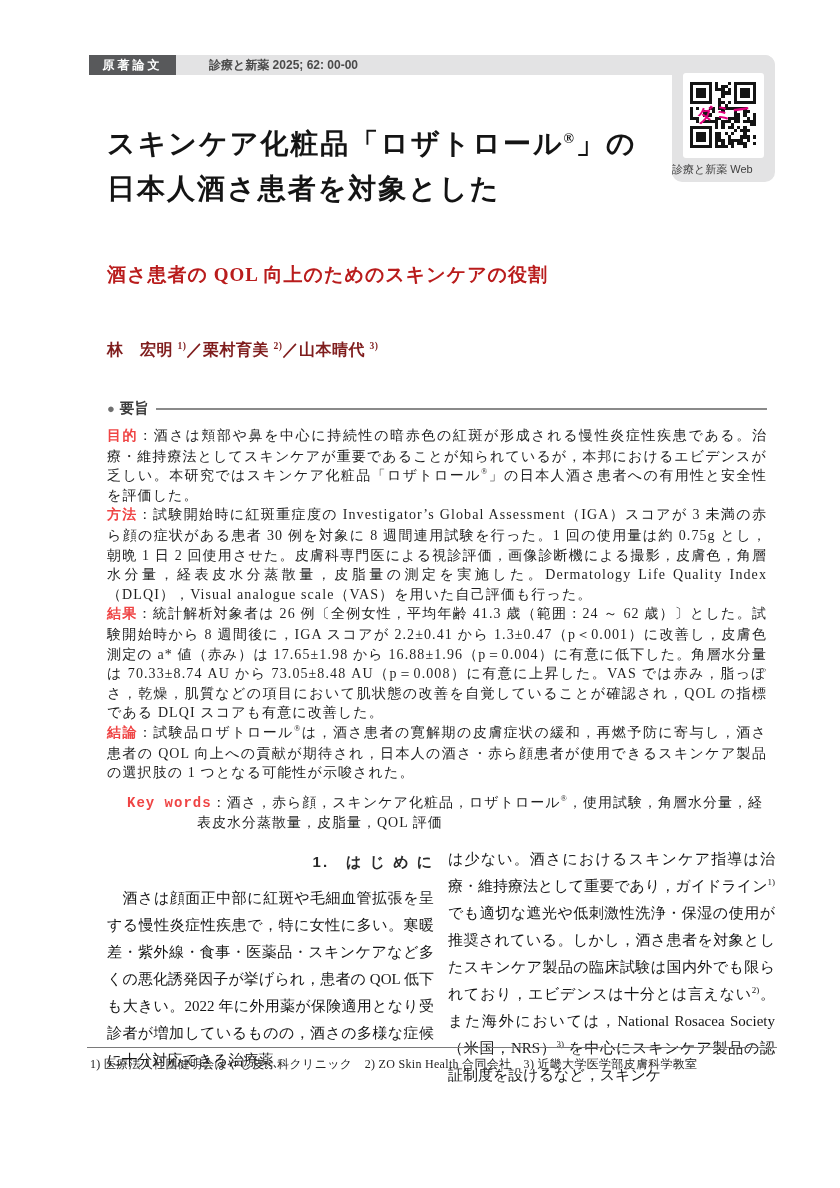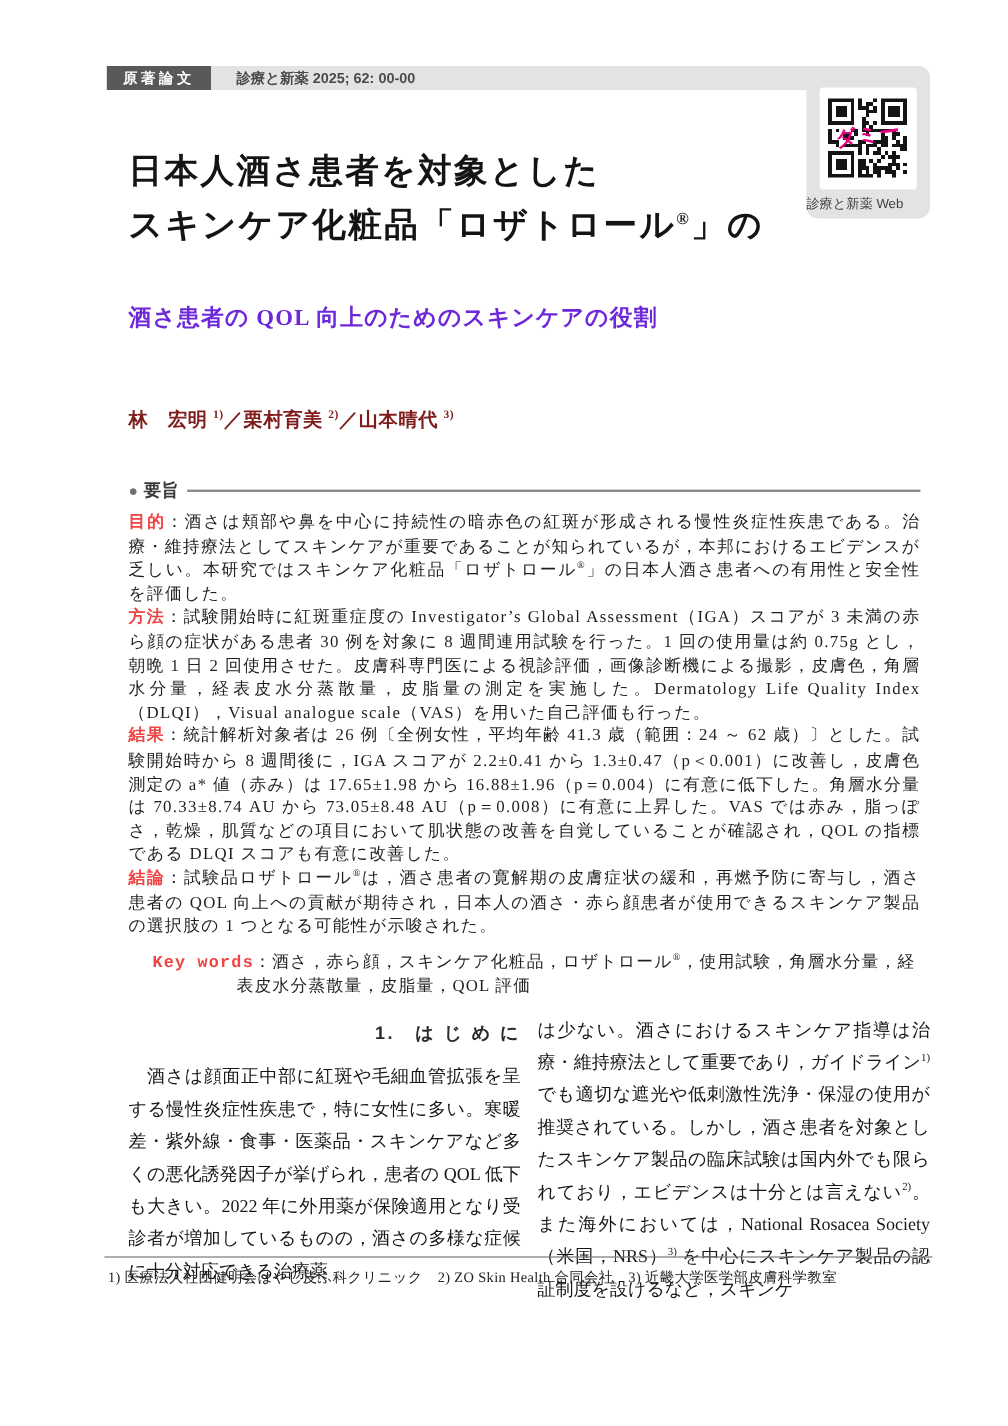--- a/index.html
+++ b/index.html
@@ -11,21 +11,21 @@
   
   .article-type-box{
     position:absolute; left:77px; top:55px; width:87px; height:20px;
     background:#58595b; color:#fff; text-align:center; line-height:20px;
     font-family:"Liberation Sans","DejaVu Sans",sans-serif; font-weight:bold; font-size:12px; letter-spacing:3px;
   }
   .journal-bar{
     position:absolute; left:164px; top:55px; width:599px; height:20px;
     background:#e3e3e4; border-radius:0 10px 0 0;
     font-family:"Liberation Sans","DejaVu Sans",sans-serif; font-weight:bold; font-size:12px;
-    color:#4a4a4a; line-height:20px; padding-left:4px; box-sizing:border-box;
+    color:#4a4a4a; line-height:20px; padding-left:16px; box-sizing:border-box;
   }
   .journal-bar span{margin-left:17px;}
   .qr-tab{
     position:absolute; left:660px; top:55px; width:103px; height:127px;
     background:#e3e3e4; border-radius:0 10px 10px 10px;
   }
   .qr-white{
     position:absolute; left:11px; top:18px; width:81px; height:85px;
     background:#fff; border-radius:3px;
   }
@@ -39,22 +39,22 @@
     position:absolute; left:0; top:107px; width:100%; text-align:left;
     font-family:"Liberation Sans","DejaVu Sans",sans-serif; font-size:11px; color:#3f3f3f;
   }
   
   .title{
     position:absolute; left:95px; top:121px; margin:0;
     font-size:28px; font-weight:bold; line-height:45px; letter-spacing:2px; color:#141414;
   }
   .title sup{font-size:0.5em; line-height:0;}
   .subtitle{
-    position:absolute; left:95px; top:252px; margin:0;
-    font-size:19px; font-weight:bold; letter-spacing:1px; color:#6d28d9;
+    position:absolute; left:95px; top:262px; margin:0;
+    font-size:19px; font-weight:bold; letter-spacing:1px; color:#b91c1c;
   }
   .authors{
     position:absolute; left:95px; top:340px; font-size:16px; font-weight:bold; letter-spacing:0.5px; color:#7f1d1d;
   }
   .authors sup{font-size:0.6em; line-height:0;}
   
   .abstract{position:absolute; left:95px; top:399px; width:660px;}
   .abstract-header{display:flex; align-items:center;}
   .abstract-bullet{color:#6f6f6f; font-size:13px; line-height:1;}
   .abstract-heading{
@@ -242,22 +242,22 @@
             <rect x="3" y="45" width="15" height="15" fill="#ffffff"></rect>
             <rect x="6" y="48" width="9" height="9"></rect>
           </g>
         </svg>
       <div class="qr-overlay">ダミー</div>
     </div>
     <div class="qr-caption">診療と新薬 Web</div>
   </div>
 
   <h1 class="title">
+    <div>スキンケア化粧品「ロザトロール<sup>®</sup>」の</div>
     <div>日本人酒さ患者を対象とした</div>
-    <div>スキンケア化粧品「ロザトロール<sup>®</sup>」の</div>
   </h1>
   <h2 class="subtitle">酒さ患者の QOL 向上のためのスキンケアの役割</h2>
 
   <div class="authors">林　宏明 <sup>1)</sup>／栗村育美 <sup>2)</sup>／山本晴代 <sup>3)</sup></div>
 
   <div class="abstract">
     <div class="abstract-header">
       <span class="abstract-bullet">●</span>
       <span class="abstract-heading">要旨</span>
       <span class="abstract-rule"></span>

